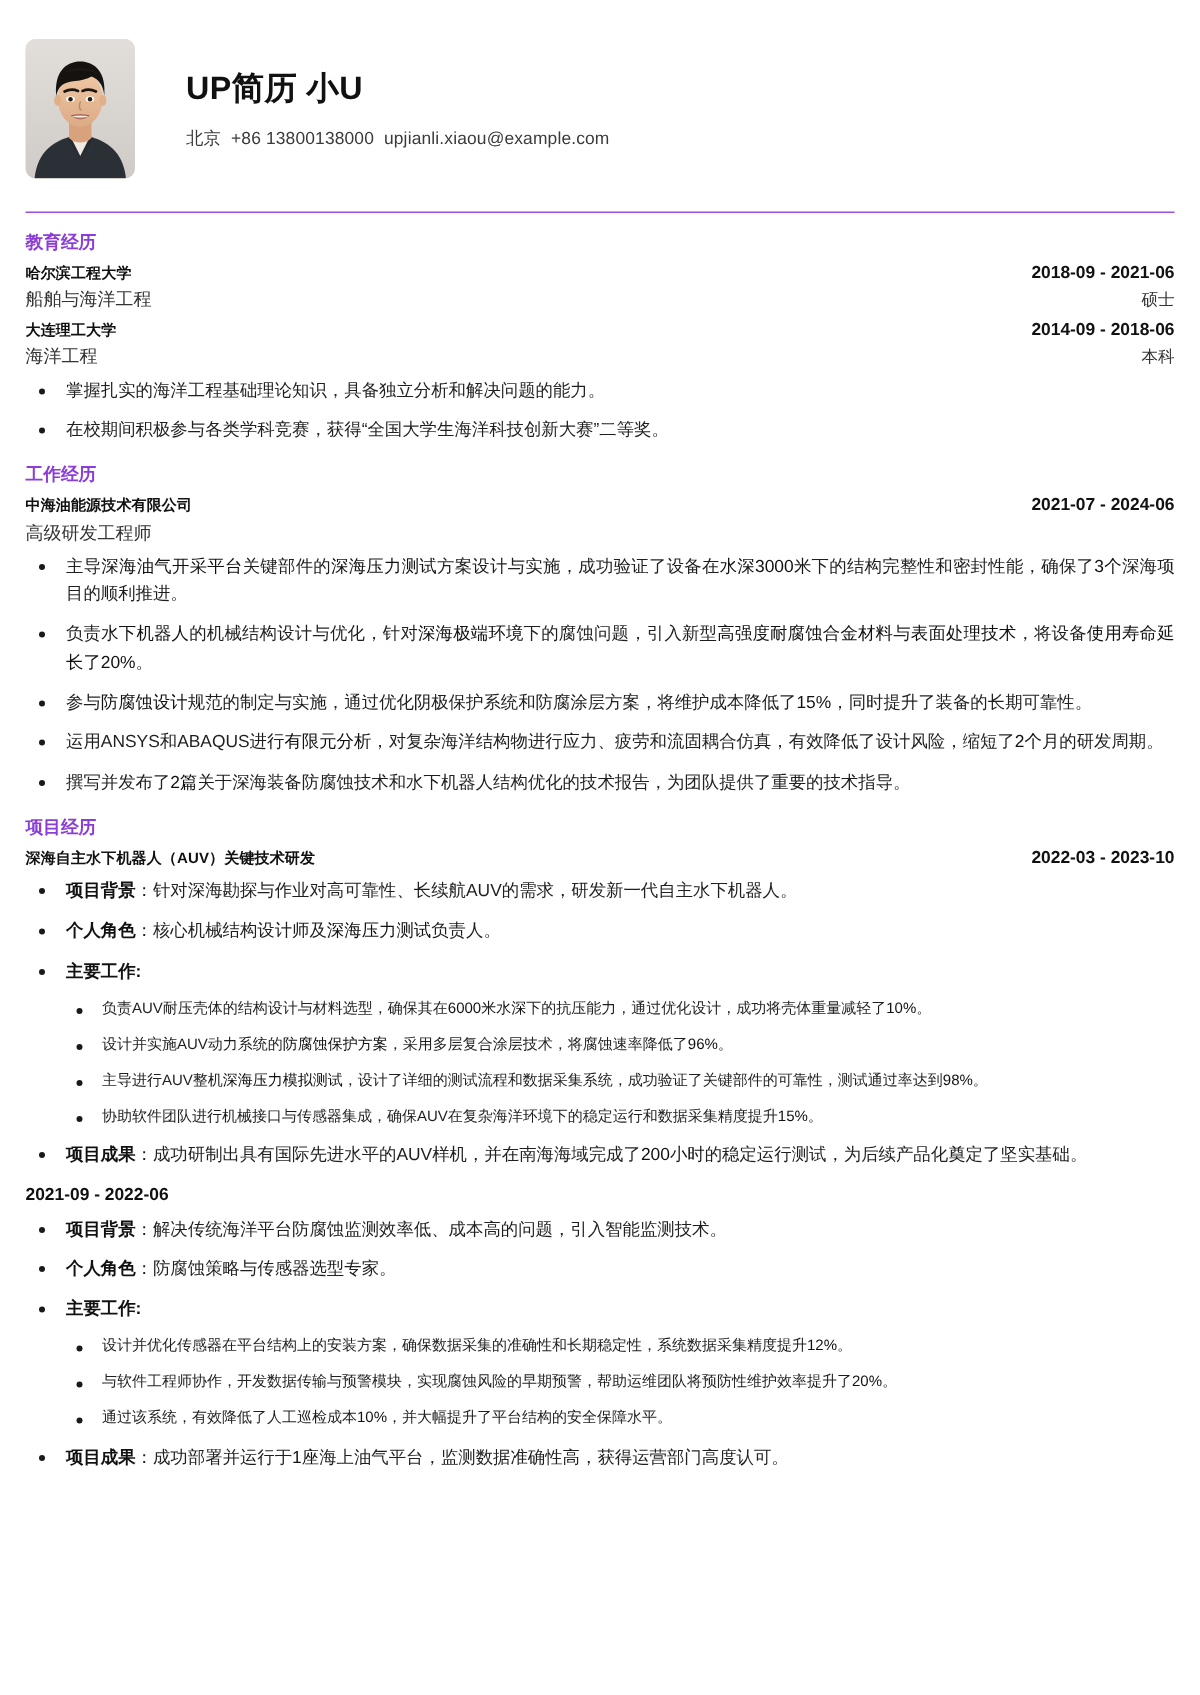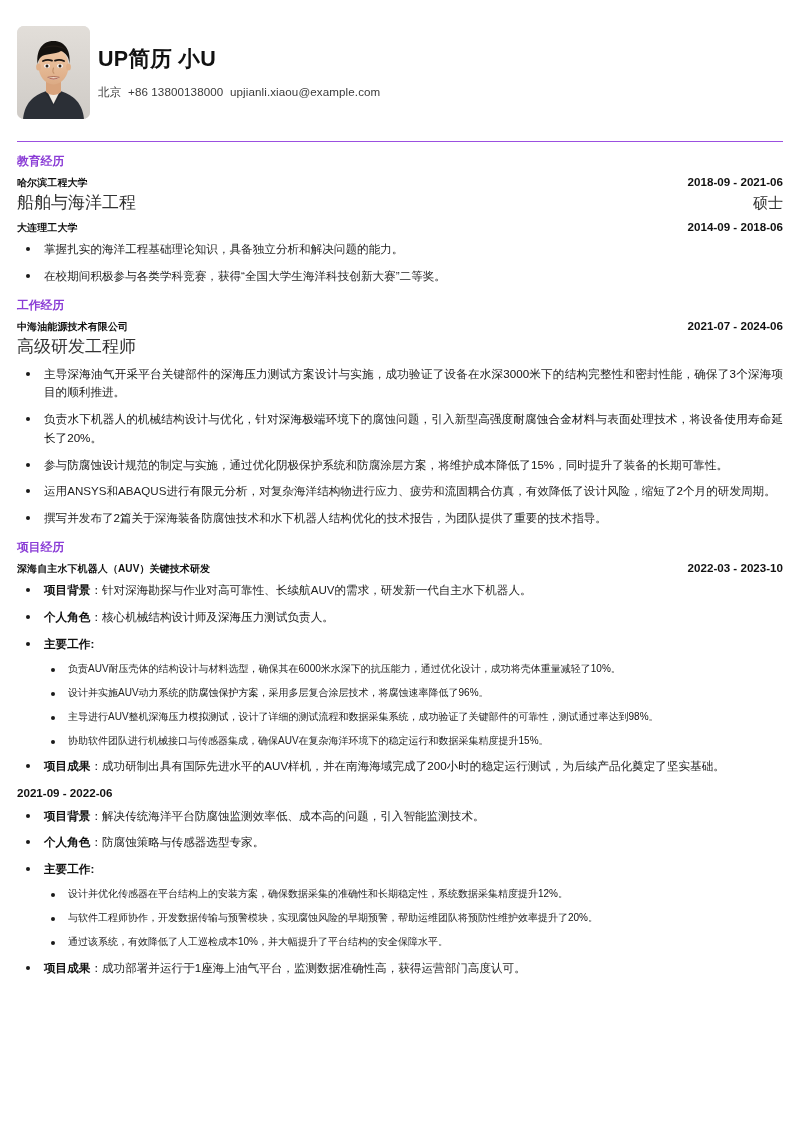--- a/index.html
+++ b/index.html
@@ -19,21 +19,21 @@
     padding: 0 17px;
     position: relative;
     overflow: hidden;
   }
 
   
   .header {
     display: flex;
     align-items: center;
     padding: 26px 0 0 0;
-    gap: 8px;
+    gap: 34px;
   }
 
   .avatar {
     width: 73px;
     height: 93px;
     border-radius: 7px;
     flex: 0 0 auto;
     overflow: hidden;
     position: relative;
     background: #ddd9d6;
@@ -92,25 +92,25 @@
   }
 
   .entry-date {
     font-size: 11.6px;
     font-weight: bold;
     color: #111111;
     white-space: nowrap;
   }
 
   .entry-sub {
-    font-size: 17px;
+    font-size: 12px;
     color: #333333;
   }
   .entry-sub-right {
-    font-size: 15px;
+    font-size: 11px;
     color: #333333;
     white-space: nowrap;
   }
 
   
   ul.bullets {
     list-style: none;
     margin: 5px 0 0 0;
     padding: 0;
   }
@@ -241,20 +241,24 @@
           <div class="entry-row">
             <span class="entry-sub">船舶与海洋工程</span>
             <span class="entry-sub-right">硕士</span>
           </div>
         </div>
         <div class="entry">
           <div class="entry-row">
             <span class="entry-title">大连理工大学</span>
             <span class="entry-date">2014-09 - 2018-06</span>
           </div>
+          <div class="entry-row">
+            <span class="entry-sub">海洋工程</span>
+            <span class="entry-sub-right">本科</span>
+          </div>
           <ul class="bullets">
             <li>掌握扎实的海洋工程基础理论知识，具备独立分析和解决问题的能力。</li>
             <li>在校期间积极参与各类学科竞赛，获得“全国大学生海洋科技创新大赛”二等奖。</li>
           </ul>
         </div>
       </div>
   </div>
 
   <div class="section">
     <div class="section-title">工作经历</div>

